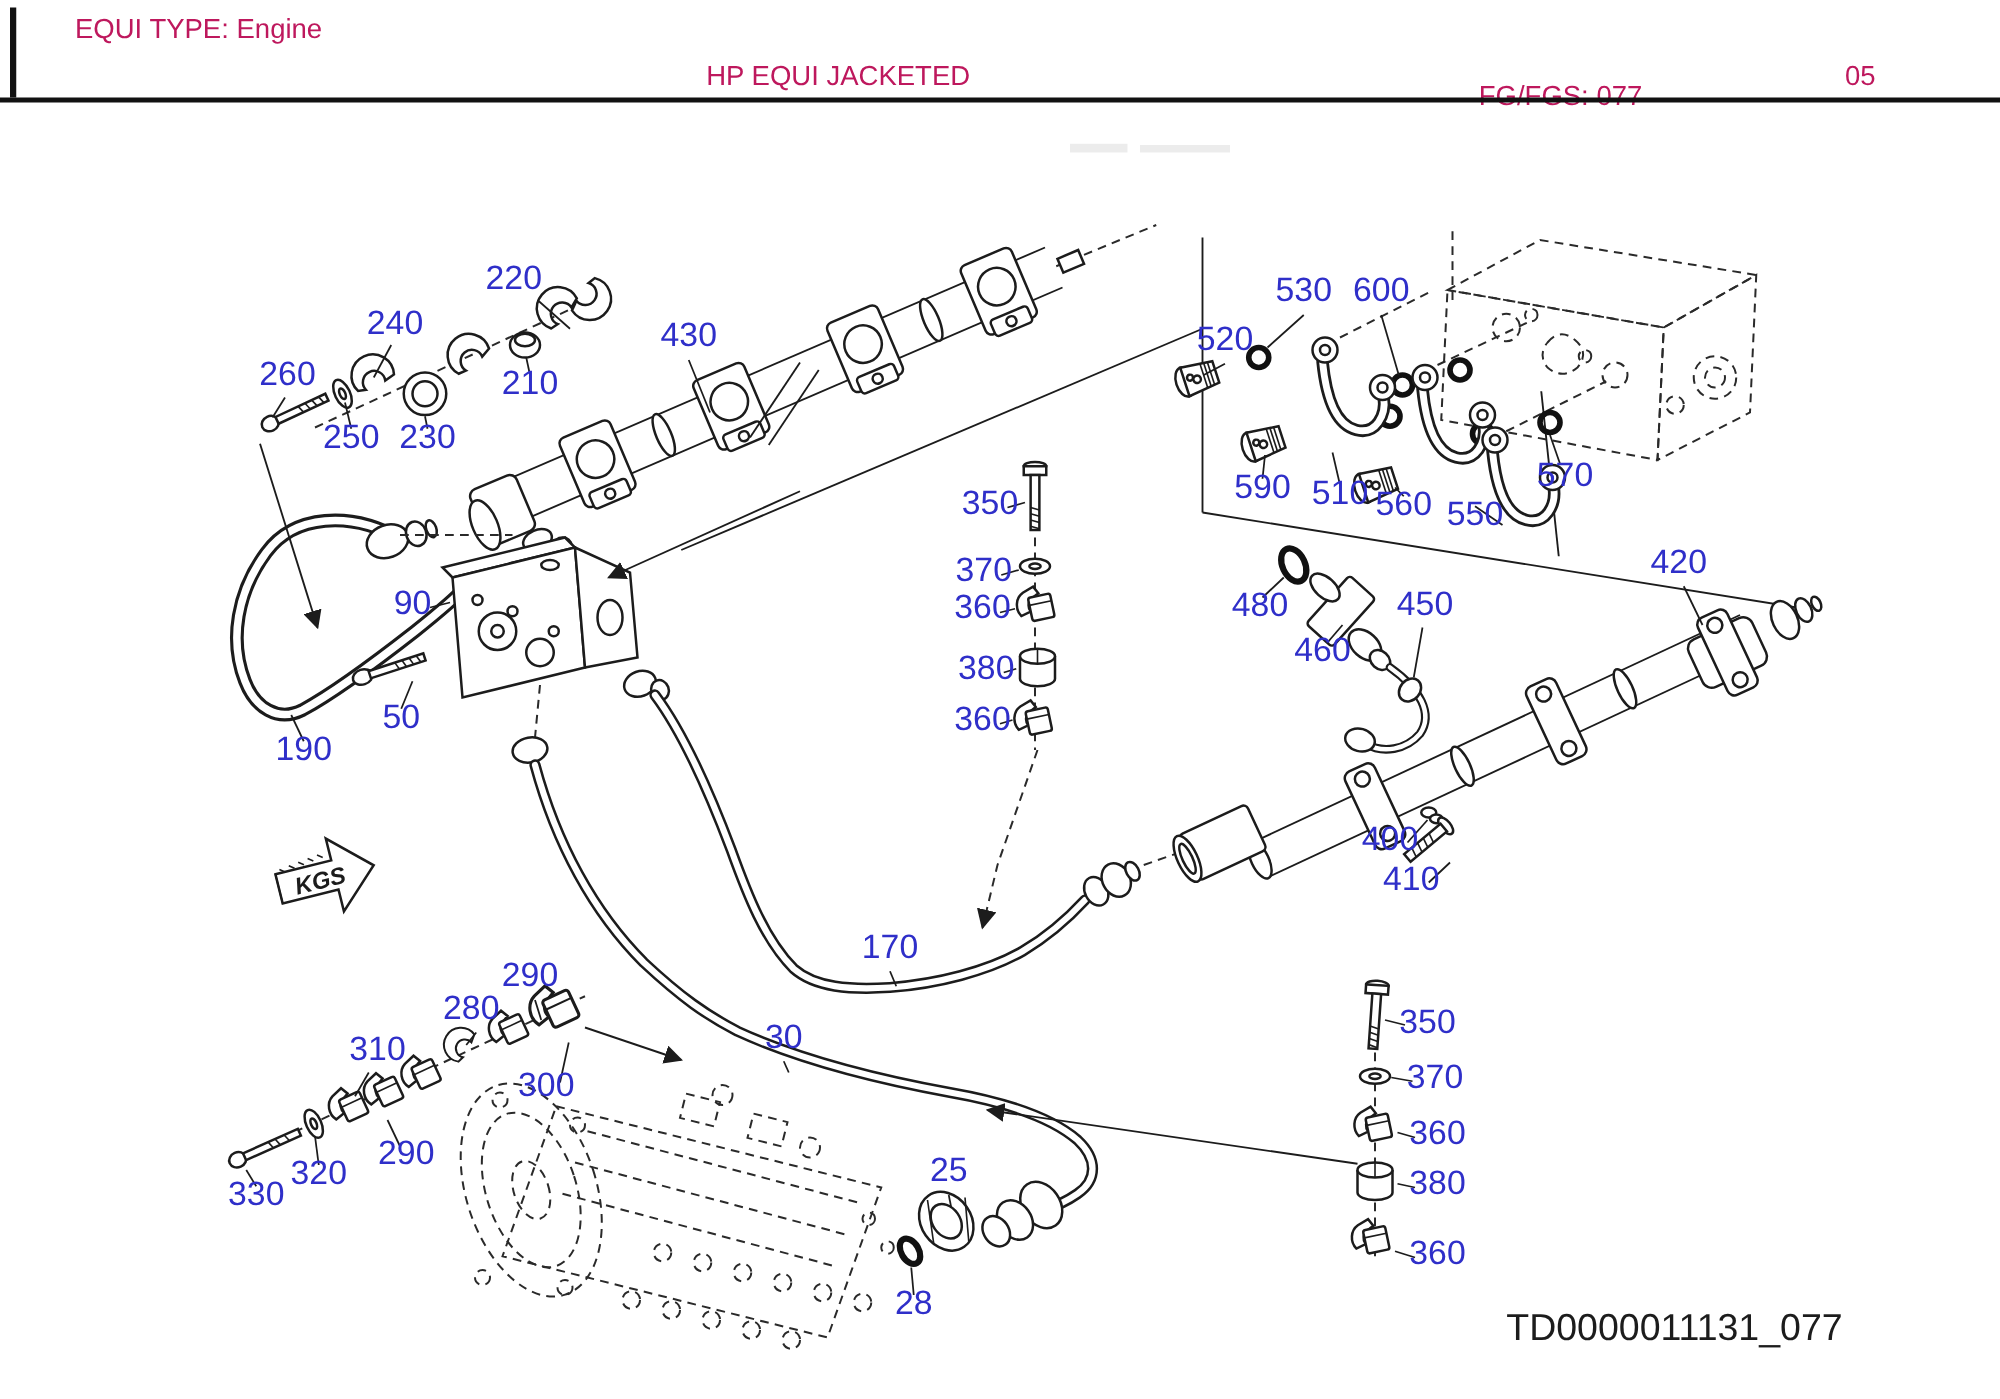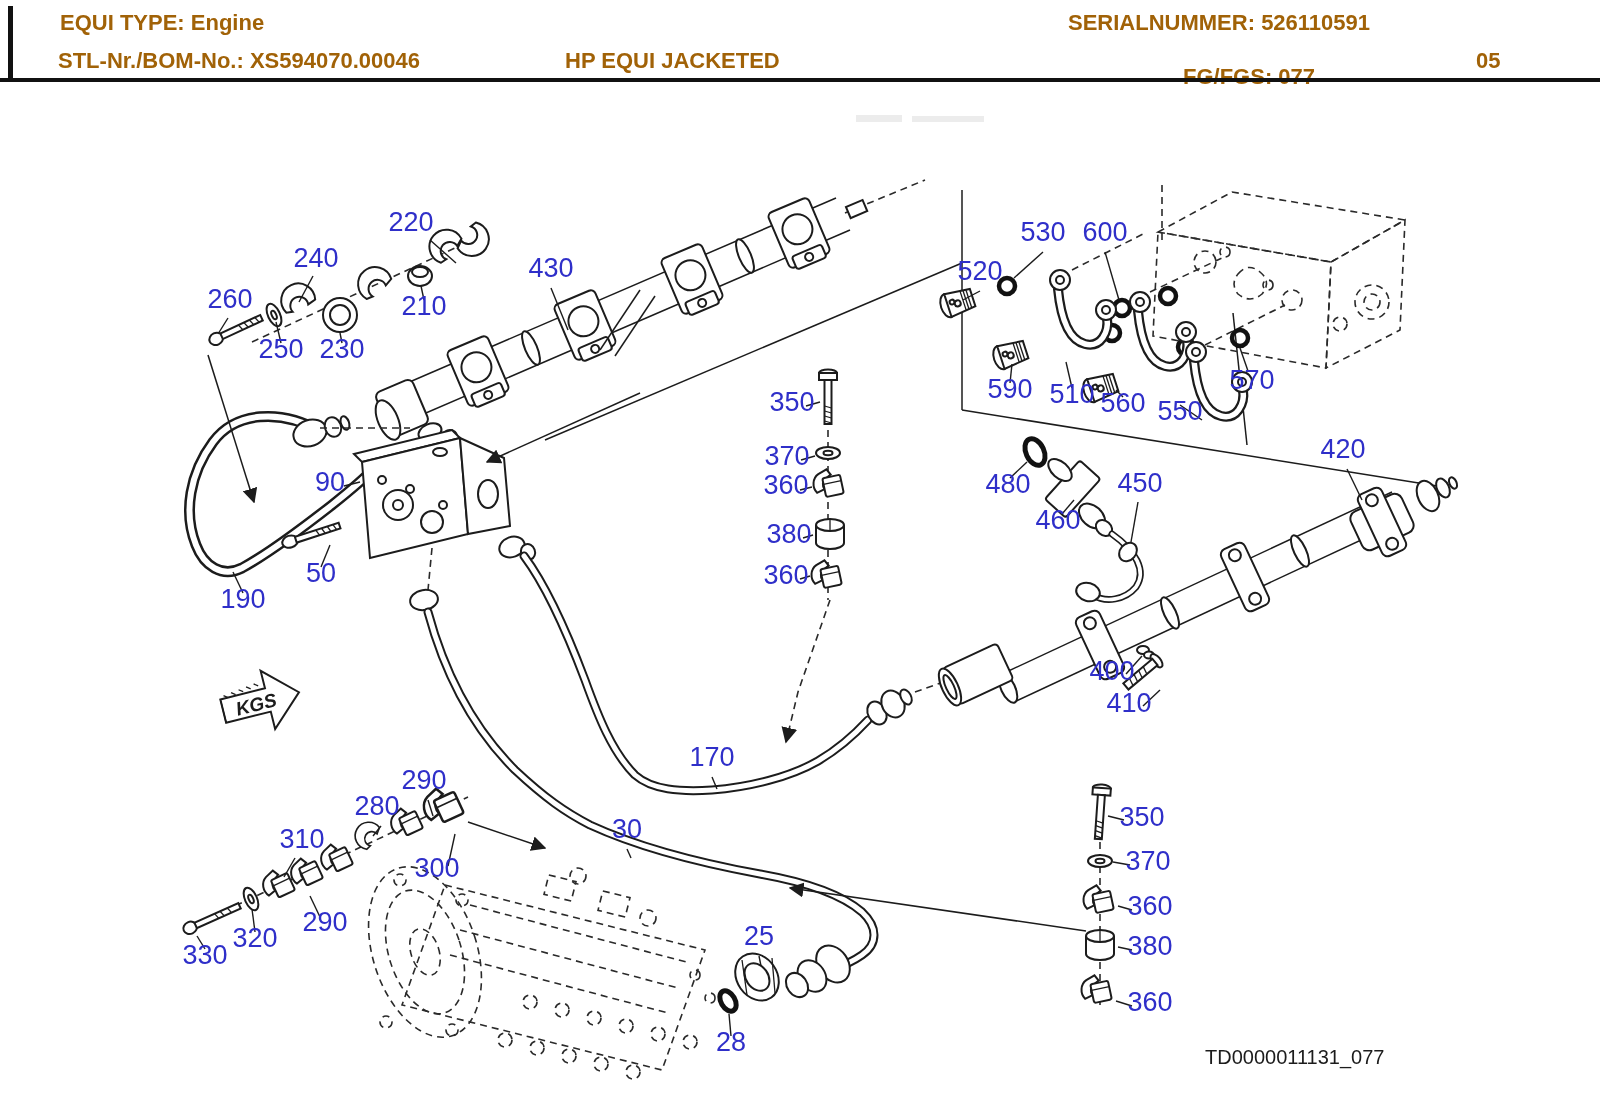--- a/index.html
+++ b/index.html
@@ -1,48 +1,40 @@
 <!DOCTYPE html>
 <html><head>
 <meta charset="utf-8">
 <style>
   html,body{margin:0;padding:0;background:#fff;}
   .page{position:relative;width:1600px;height:1119px;background:#ffffff;overflow:hidden;
         font-family:"Liberation Sans",sans-serif;}
-  .hdr{position:absolute;font-weight:bold;font-size:22px;color:#a16207;white-space:nowrap;}
+  .hdr{position:absolute;font-weight:normal;font-size:22px;color:#be185d;white-space:nowrap;}
   .hdr-rule{position:absolute;left:0;top:78px;width:1600px;height:4px;background:#111;}
   .hdr-bar{position:absolute;left:8px;top:6px;width:5px;height:72px;background:#111;}
-  .td-num{position:absolute;left:1205px;top:1046px;font-size:20px;color:#1c1c1c;}
+  .td-num{position:absolute;left:1205px;top:1046px;font-size:30px;color:#1c1c1c;}
   svg text.callout{font-family:"Liberation Sans",sans-serif;font-size:27px;fill:#2f2fc9;text-anchor:middle;}
   svg .ln{stroke:#1c1c1c;stroke-width:1.5;fill:none;}
   svg .ldr{stroke:#1c1c1c;stroke-width:1.4;fill:none;}
   svg .part{stroke:#1c1c1c;stroke-width:2;fill:#ffffff;}
   svg .thin{stroke:#1c1c1c;stroke-width:1.3;fill:none;}
   svg .dsh{stroke:#2a2a2a;stroke-width:1.6;fill:none;stroke-dasharray:7 5;}
   svg .pipeO{stroke:#1c1c1c;fill:none;stroke-linecap:round;}
   svg .pipeI{stroke:#ffffff;fill:none;stroke-linecap:round;}
   svg .oring{stroke:#111;fill:none;}
 </style>
 </head>
 <body>
 
 <div class="page">
 
   <div class="hdr-bar"></div>
   <div class="hdr" style="left:60px;top:10px">
     <span>EQUI TYPE:</span>
     <span>Engine</span>
-  </div>
-  <div class="hdr" style="left:1068px;top:10px">
-    <span>SERIALNUMMER:</span>
-    <span>526110591</span>
-  </div>
-  <div class="hdr" style="left:58px;top:48px">
-    <span>STL-Nr./BOM-No.:</span>
-    <span>XS594070.00046</span>
   </div>
   <div class="hdr" style="left:565px;top:48px">HP EQUI JACKETED</div>
   <div class="hdr" style="left:1183px;top:64px">
     <span>FG/FGS:</span>
     <span>077</span>
   </div>
   <div class="hdr" style="left:1476px;top:48px">05</div>
   <div class="hdr-rule"></div>
 
   <svg width="1600" height="1119" viewBox="0 0 1600 1119" style="position:absolute;left:0;top:0">

